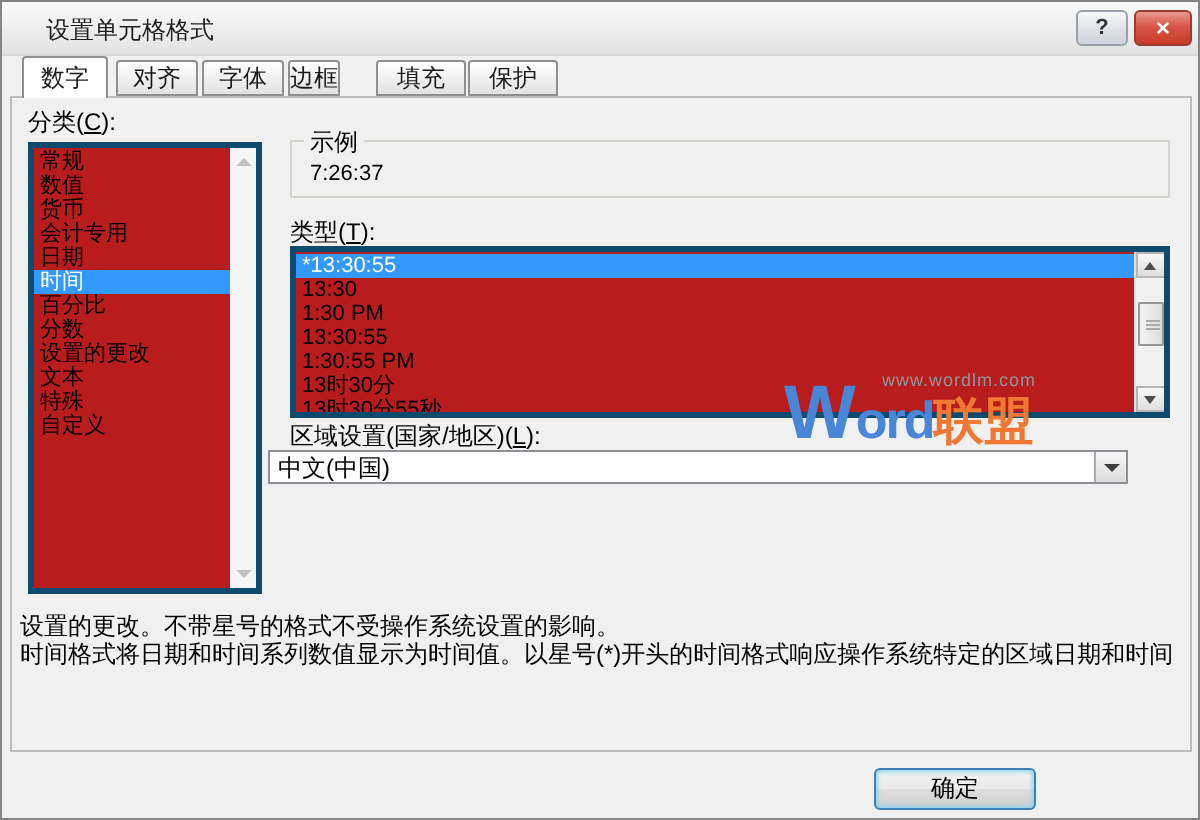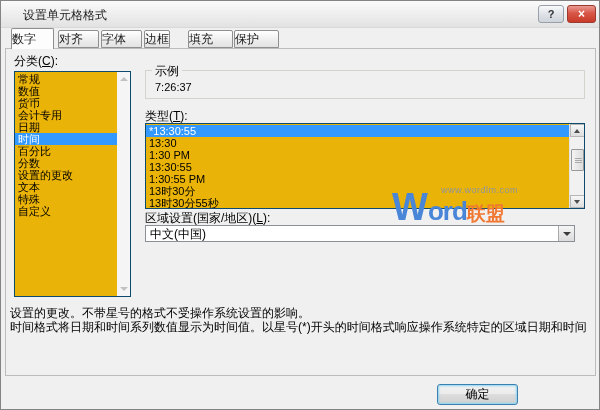--- a/index.html
+++ b/index.html
@@ -15,34 +15,34 @@
               border-bottom:1px solid #d8d8d8; }
   .title-text { position:absolute; left:22px; top:6px; font-size:12px; color:#1c1c1c; }
   .cap-btn { position:absolute; top:4px; height:18px; border-radius:3px;
              text-align:center; line-height:16px; cursor:default; }
   .help-btn { left:537px; width:26px; background:linear-gradient(#f8f9fa,#dfe3e8 50%,#cfd4db);
               border:1px solid #98a0a9; color:#333; font-weight:bold; font-size:11px; }
   .close-btn { left:566px; width:29px; background:linear-gradient(#e99a92,#d85647 45%,#c83a28);
                border:1px solid #9b3a30; color:#fff; font-weight:bold; font-size:12px; }
 
   
-  .tab { position:absolute; top:29px; height:18px; text-align:left; font-size:12px;
+  .tab { position:absolute; top:29px; height:18px; text-align:center; font-size:12px;
          line-height:17px; background:linear-gradient(#ffffff,#f1f1f1 45%,#e2e2e2);
          border:1px solid #8f8f8f; border-radius:2px 2px 0 0; color:#1a1a1a; }
   .tab.active { top:27px; height:21px; line-height:20px; background:#fdfdfd;
                 border-bottom:none; z-index:3; }
 
   
   .tabpage { position:absolute; left:4px; top:47px; width:591px; height:328px;
              border:1px solid #bdbdbd; background:#f0f0f0; }
 
   .label { position:absolute; font-size:12px; color:#000; }
   .accesskey { text-decoration:underline; }
 
-  .listbox { position:absolute; background:#eab308; border:1px solid #0c4a6e; overflow:hidden; }
+  .listbox { position:absolute; background:#b91c1c; border:3px solid #0c4a6e; overflow:hidden; }
   .list-item { height:12px; line-height:12px; font-size:11px; padding-left:3px;
                white-space:nowrap; color:#000; }
   .list-item.selected { background:#3399ff; color:#fff; }
 
   
   .cat-list { left:8px; top:22px; width:117px; height:226px; }
   .cat-items { position:absolute; left:0; top:1px; right:13px; }
   .sb-disabled { position:absolute; right:0; top:0; width:13px; height:100%;
                  background:#f5f5f5; }
   .tri-up-d, .tri-down-d { position:absolute; left:3px; width:0; height:0;
@@ -69,21 +69,21 @@
             border-left:3px solid transparent; border-right:3px solid transparent; }
   .tri-up { top:4px; border-bottom:4px solid #4d4d4d; }
   .tri-down { top:4px; border-top:4px solid #4d4d4d; }
   .sb-thumb { position:absolute; left:1px; top:25px; width:13px; height:22px;
               background:linear-gradient(90deg,#f4f4f4,#dcdcdc); border:1px solid #989898;
               border-radius:1px; }
   .thumb-grip { position:absolute; left:3px; top:8px; width:7px; height:5px;
                 background:repeating-linear-gradient(#aaa 0 1px,transparent 1px 2px); }
 
   
-  .dropdown { position:absolute; left:139px; top:176px; width:430px; height:17px;
+  .dropdown { position:absolute; left:128px; top:176px; width:430px; height:17px;
               background:#fff; border:1px solid #8b9097; }
   .dd-value { position:absolute; left:4px; top:1px; font-size:12px; line-height:14px; }
   .dd-btn { position:absolute; right:0; top:0; width:16px; height:15px;
             background:linear-gradient(#f5f5f5,#dcdcdc); border-left:1px solid #aaa; }
   .dd-tri { position:absolute; left:4px; top:6px; width:0; height:0;
             border-left:4px solid transparent; border-right:4px solid transparent;
             border-top:4px solid #3c3c3c; }
 
   
   .desc { position:absolute; left:4px; top:258px; width:582px; font-size:12px;
@@ -99,21 +99,21 @@
   .cancel-btn { left:490px; width:80px; border:1px solid #8e8e8e; }
 
   
   .watermark { position:absolute; left:391px; top:181px; z-index:5; pointer-events:none;
                white-space:nowrap; }
   .wm-url { position:absolute; left:49px; top:3px; font-size:9px; color:#8e959c;
             letter-spacing:.5px; }
   .wm-brand { position:absolute; left:0; top:6px; font-weight:bold; }
   .wm-w { font-size:38px; line-height:1; }
   .wm-ord { font-size:26px; letter-spacing:-1px; }
-  .wm-cn { font-size:19px; letter-spacing:0; }
+  .wm-cn { font-size:25px; letter-spacing:0; }
 </style>
 </head>
 <body>
 
 <div class="dialog">
 
   <div class="titlebar">
     <div class="title-text">设置单元格格式</div>
     <div class="cap-btn help-btn">
       <span>?</span>

